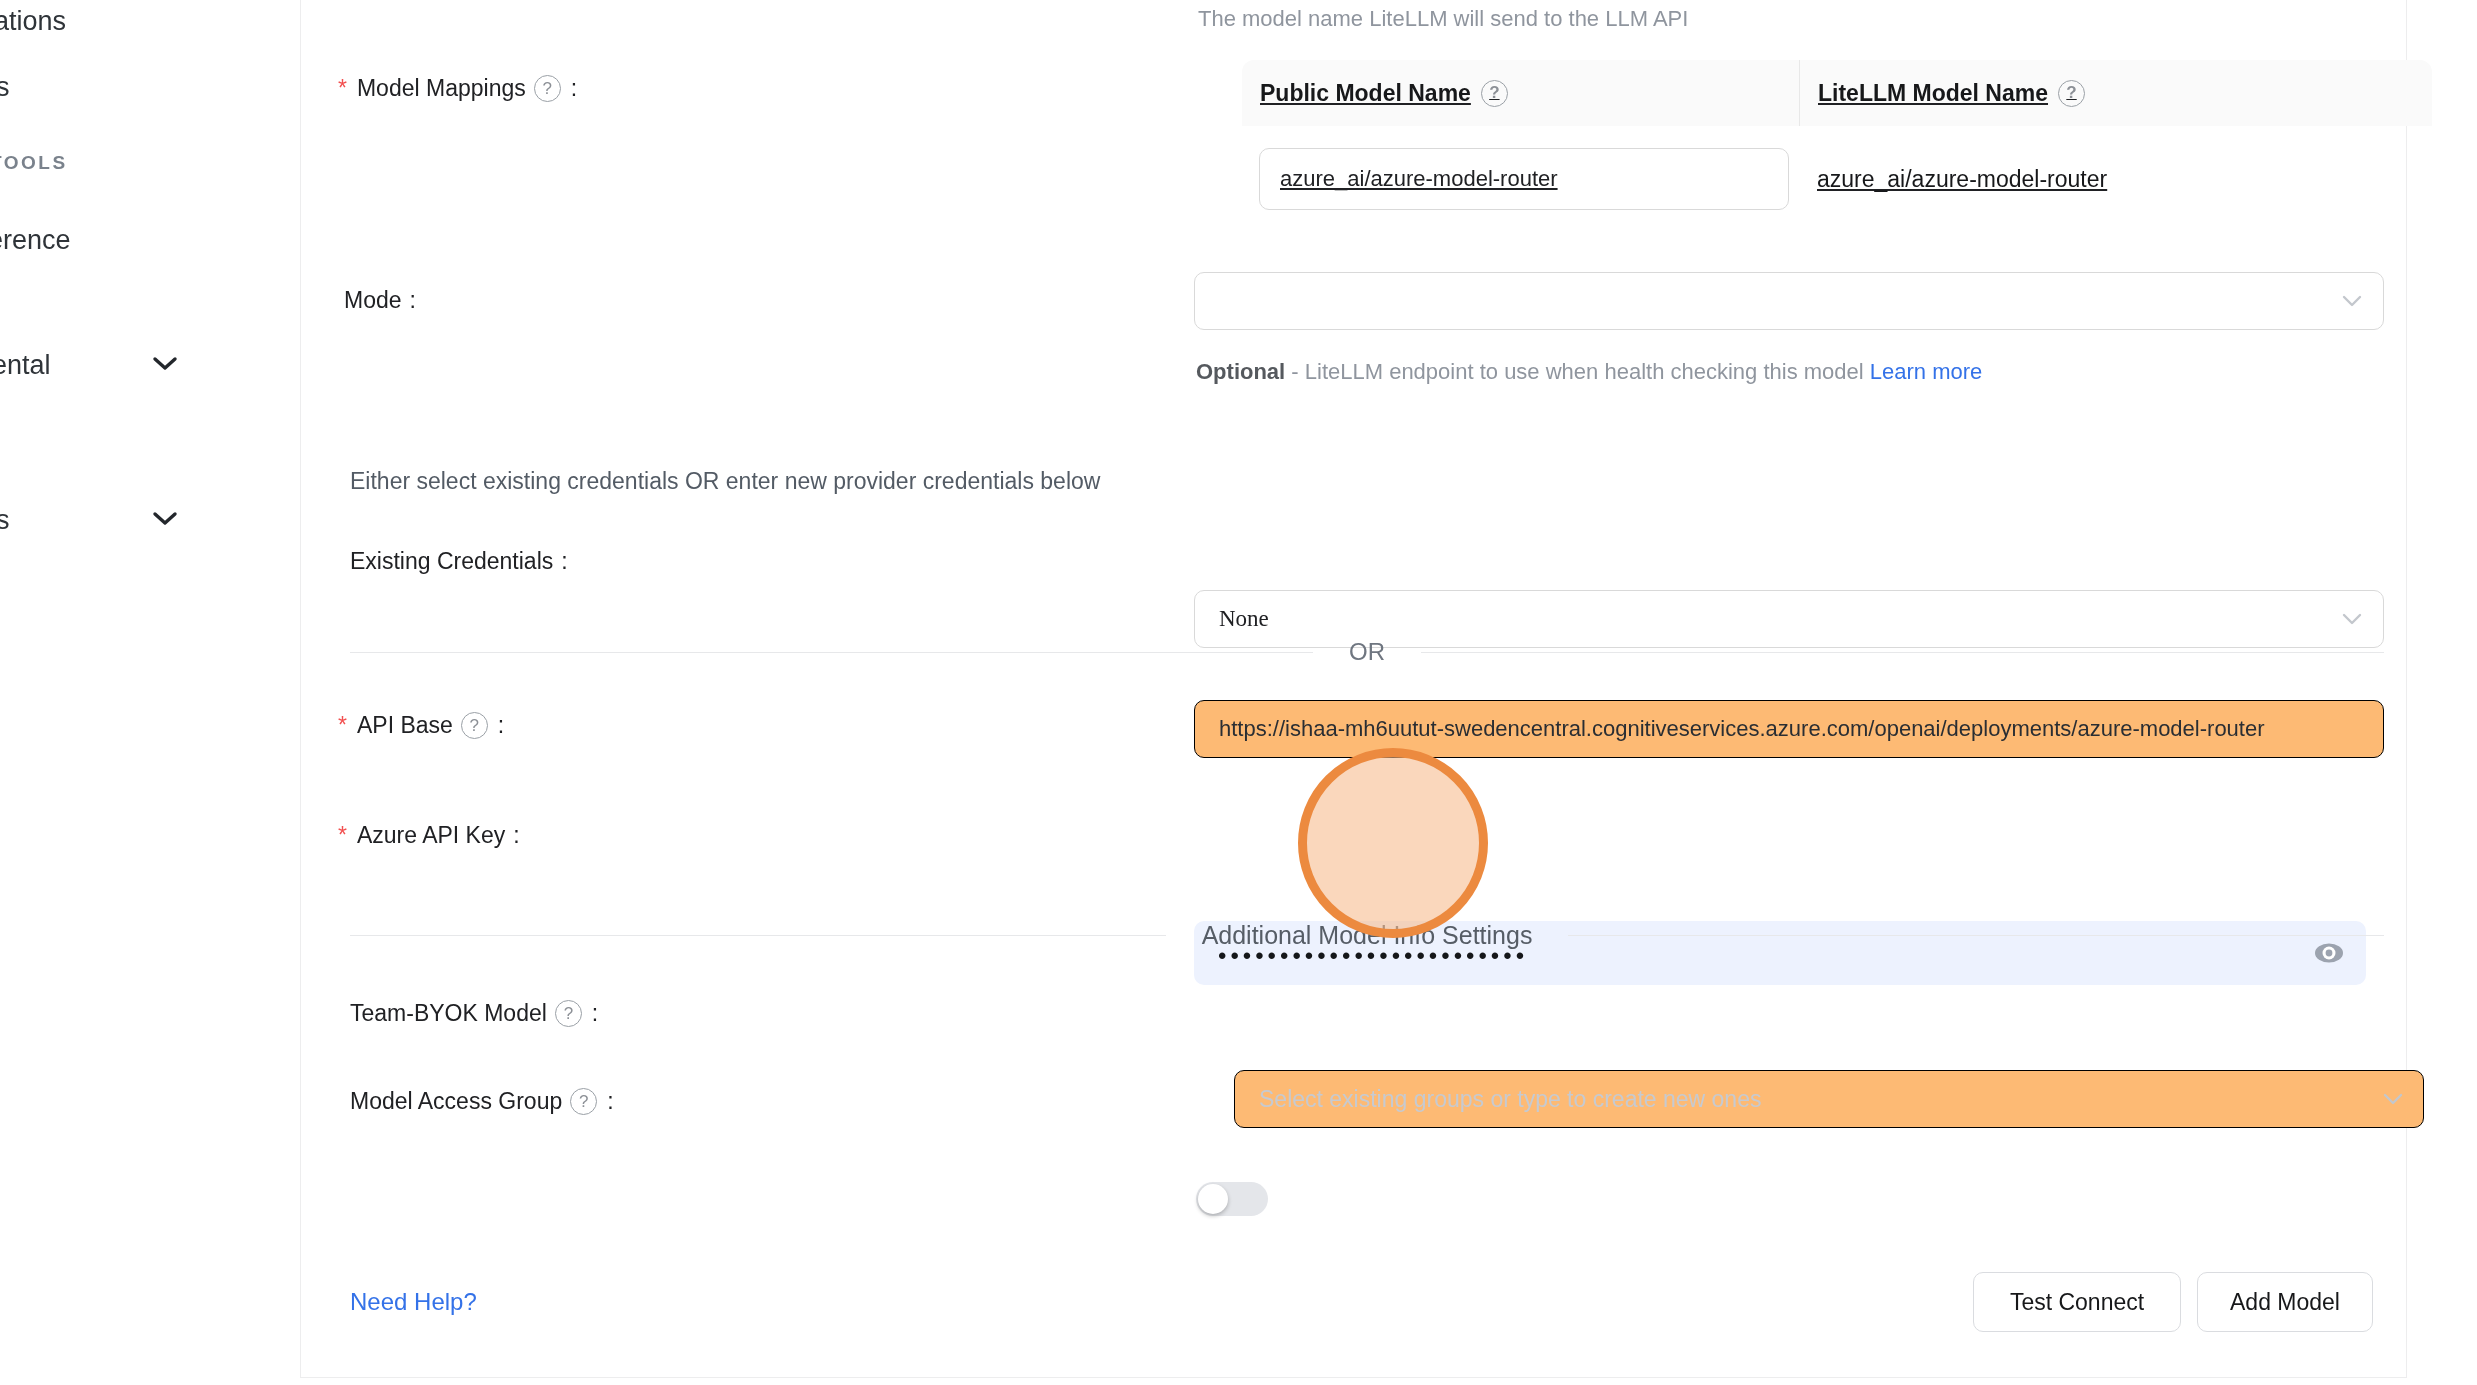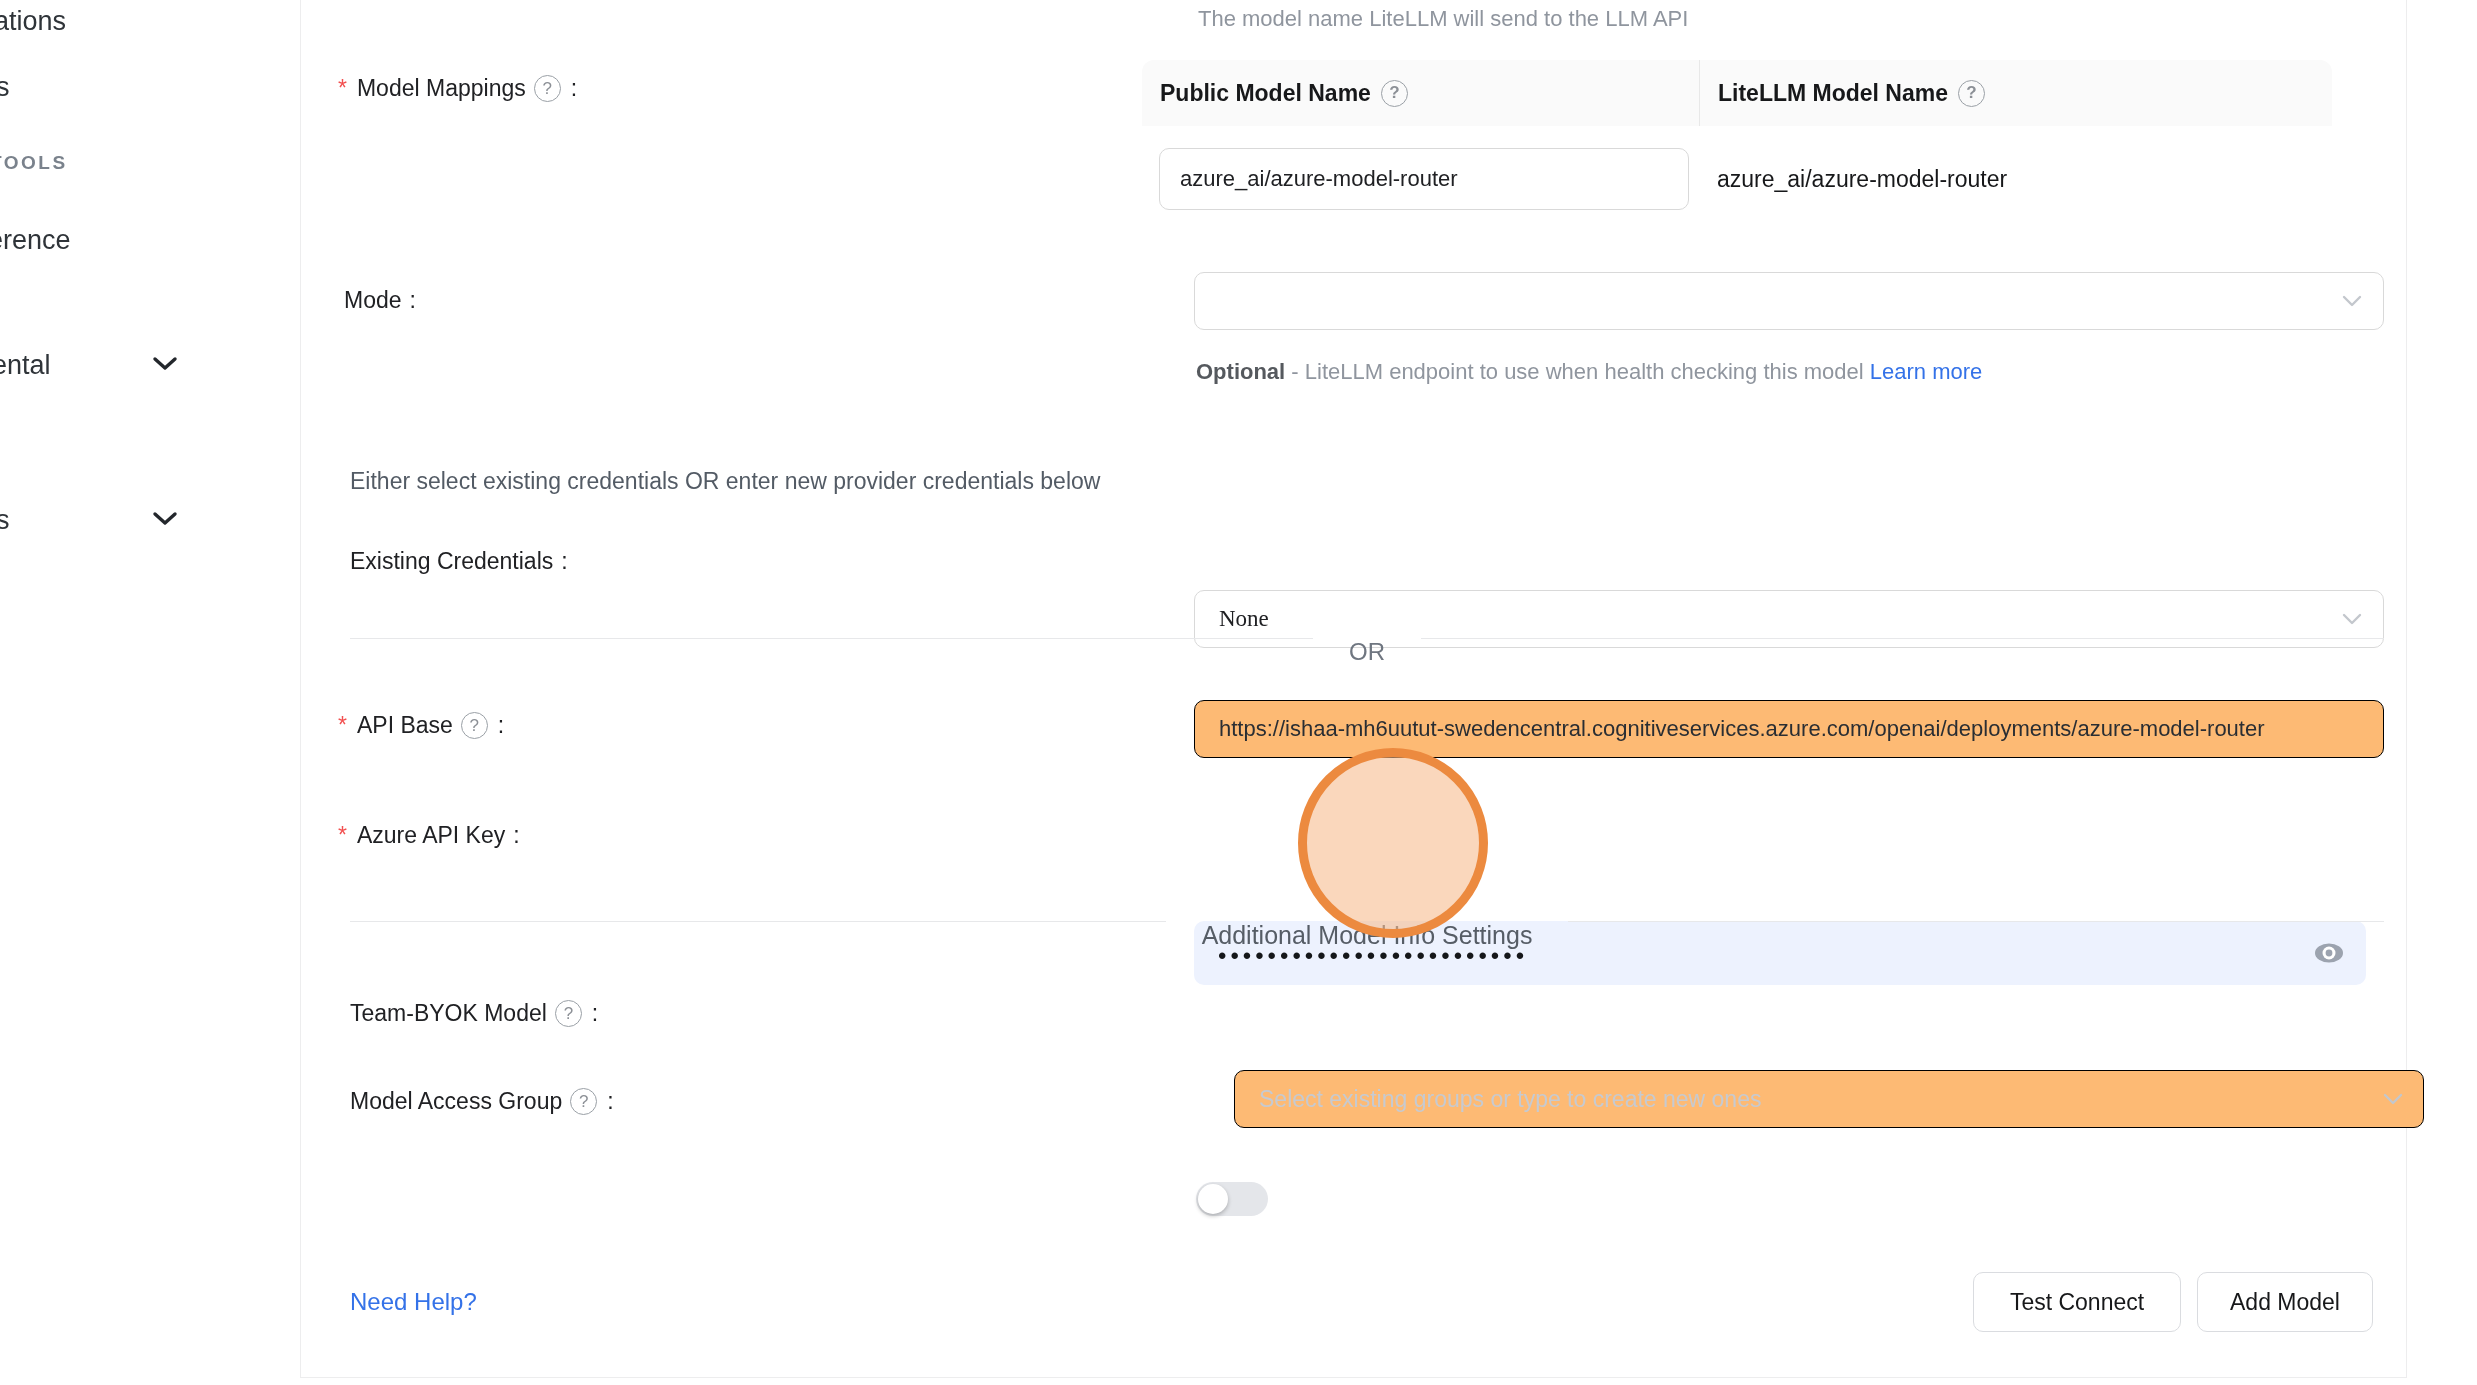--- a/index.html
+++ b/index.html
@@ -22,21 +22,21 @@
   .abs { position:absolute; }
   .help-gray { font-size:22px; color:#8f959e; }
   .row-label { font-size:23px; color:#202124; display:flex; align-items:center; gap:6px; white-space:nowrap; }
   .req { color:#f25050; font-size:23px; margin-right:4px; }
   .qicon { display:inline-flex; width:27px; height:27px; border:1.5px solid #9aa0a6;
            border-radius:50%; color:#8c9096; font-size:17px; align-items:center;
            justify-content:center; margin:0 2px; }
   .colon { margin-left:2px; }
 
   
-  .map-table { left:841px; top:60px; width:1190px; }
+  .map-table { left:941px; top:60px; width:1190px;text-decoration:underline; }
   .map-head { display:grid; grid-template-columns:557px 1fr; background:#fafafa;
               border-radius:12px 12px 0 0; height:66px; align-items:center; }
   .map-head-cell { font-size:23px; font-weight:bold; color:#17181a; padding-left:18px;
                    display:flex; align-items:center; gap:8px; height:100%; }
   .map-head-cell.second { border-left:1px solid #e8e8e8; }
   .map-body { display:grid; grid-template-columns:557px 1fr; padding-top:22px; align-items:center; }
   .pub-input { width:530px; height:62px; border:1px solid #d9d9d9; border-radius:10px;
                padding:0 20px; font-size:22px; color:#202124; background:#fff; outline:none;
                font-family:"Liberation Sans", sans-serif; margin-left:17px; }
   .lit-name { font-size:23px; color:#17181a; padding-left:18px; }
@@ -50,21 +50,21 @@
                 padding:0 24px; font-size:22px; color:#2a2e33; background:#fdba74; outline:none;
                 font-family:"Liberation Sans", sans-serif; white-space:nowrap; overflow:hidden; }
   .placeholder-input::placeholder { color:#c6cad1; }
 
   .opt-help { width:835px; font-size:22px; color:#8f959e; line-height:40px; }
   .opt-bold { color:#55595e; font-weight:bold; }
   .link { color:#3472e8; cursor:pointer; }
 
   .note { font-size:23px; color:#535b65; }
 
-  .hr-divider { display:flex; align-items:flex-start; gap:36px; }
+  .hr-divider { display:flex; align-items:center; gap:36px; }
   .hr-divider .line { flex:1; border-top:1px solid #e7e8ea; }
   .hr-divider .txt { font-size:24px; color:#6f7680; }
   .hr-divider .txt2 { font-size:25px; color:#565d66; }
 
   
   .pw-field { width:1172px; height:64px; background:#edf2fe; border-radius:10px;
               position:relative; overflow:hidden; }
   .pw-dots { position:absolute; left:24px; top:0; height:64px; line-height:70px;
              font-size:24px; letter-spacing:4px; color:#15171a; }
   .eye { position:absolute; right:22px; top:18px; width:30px; height:28px; }

